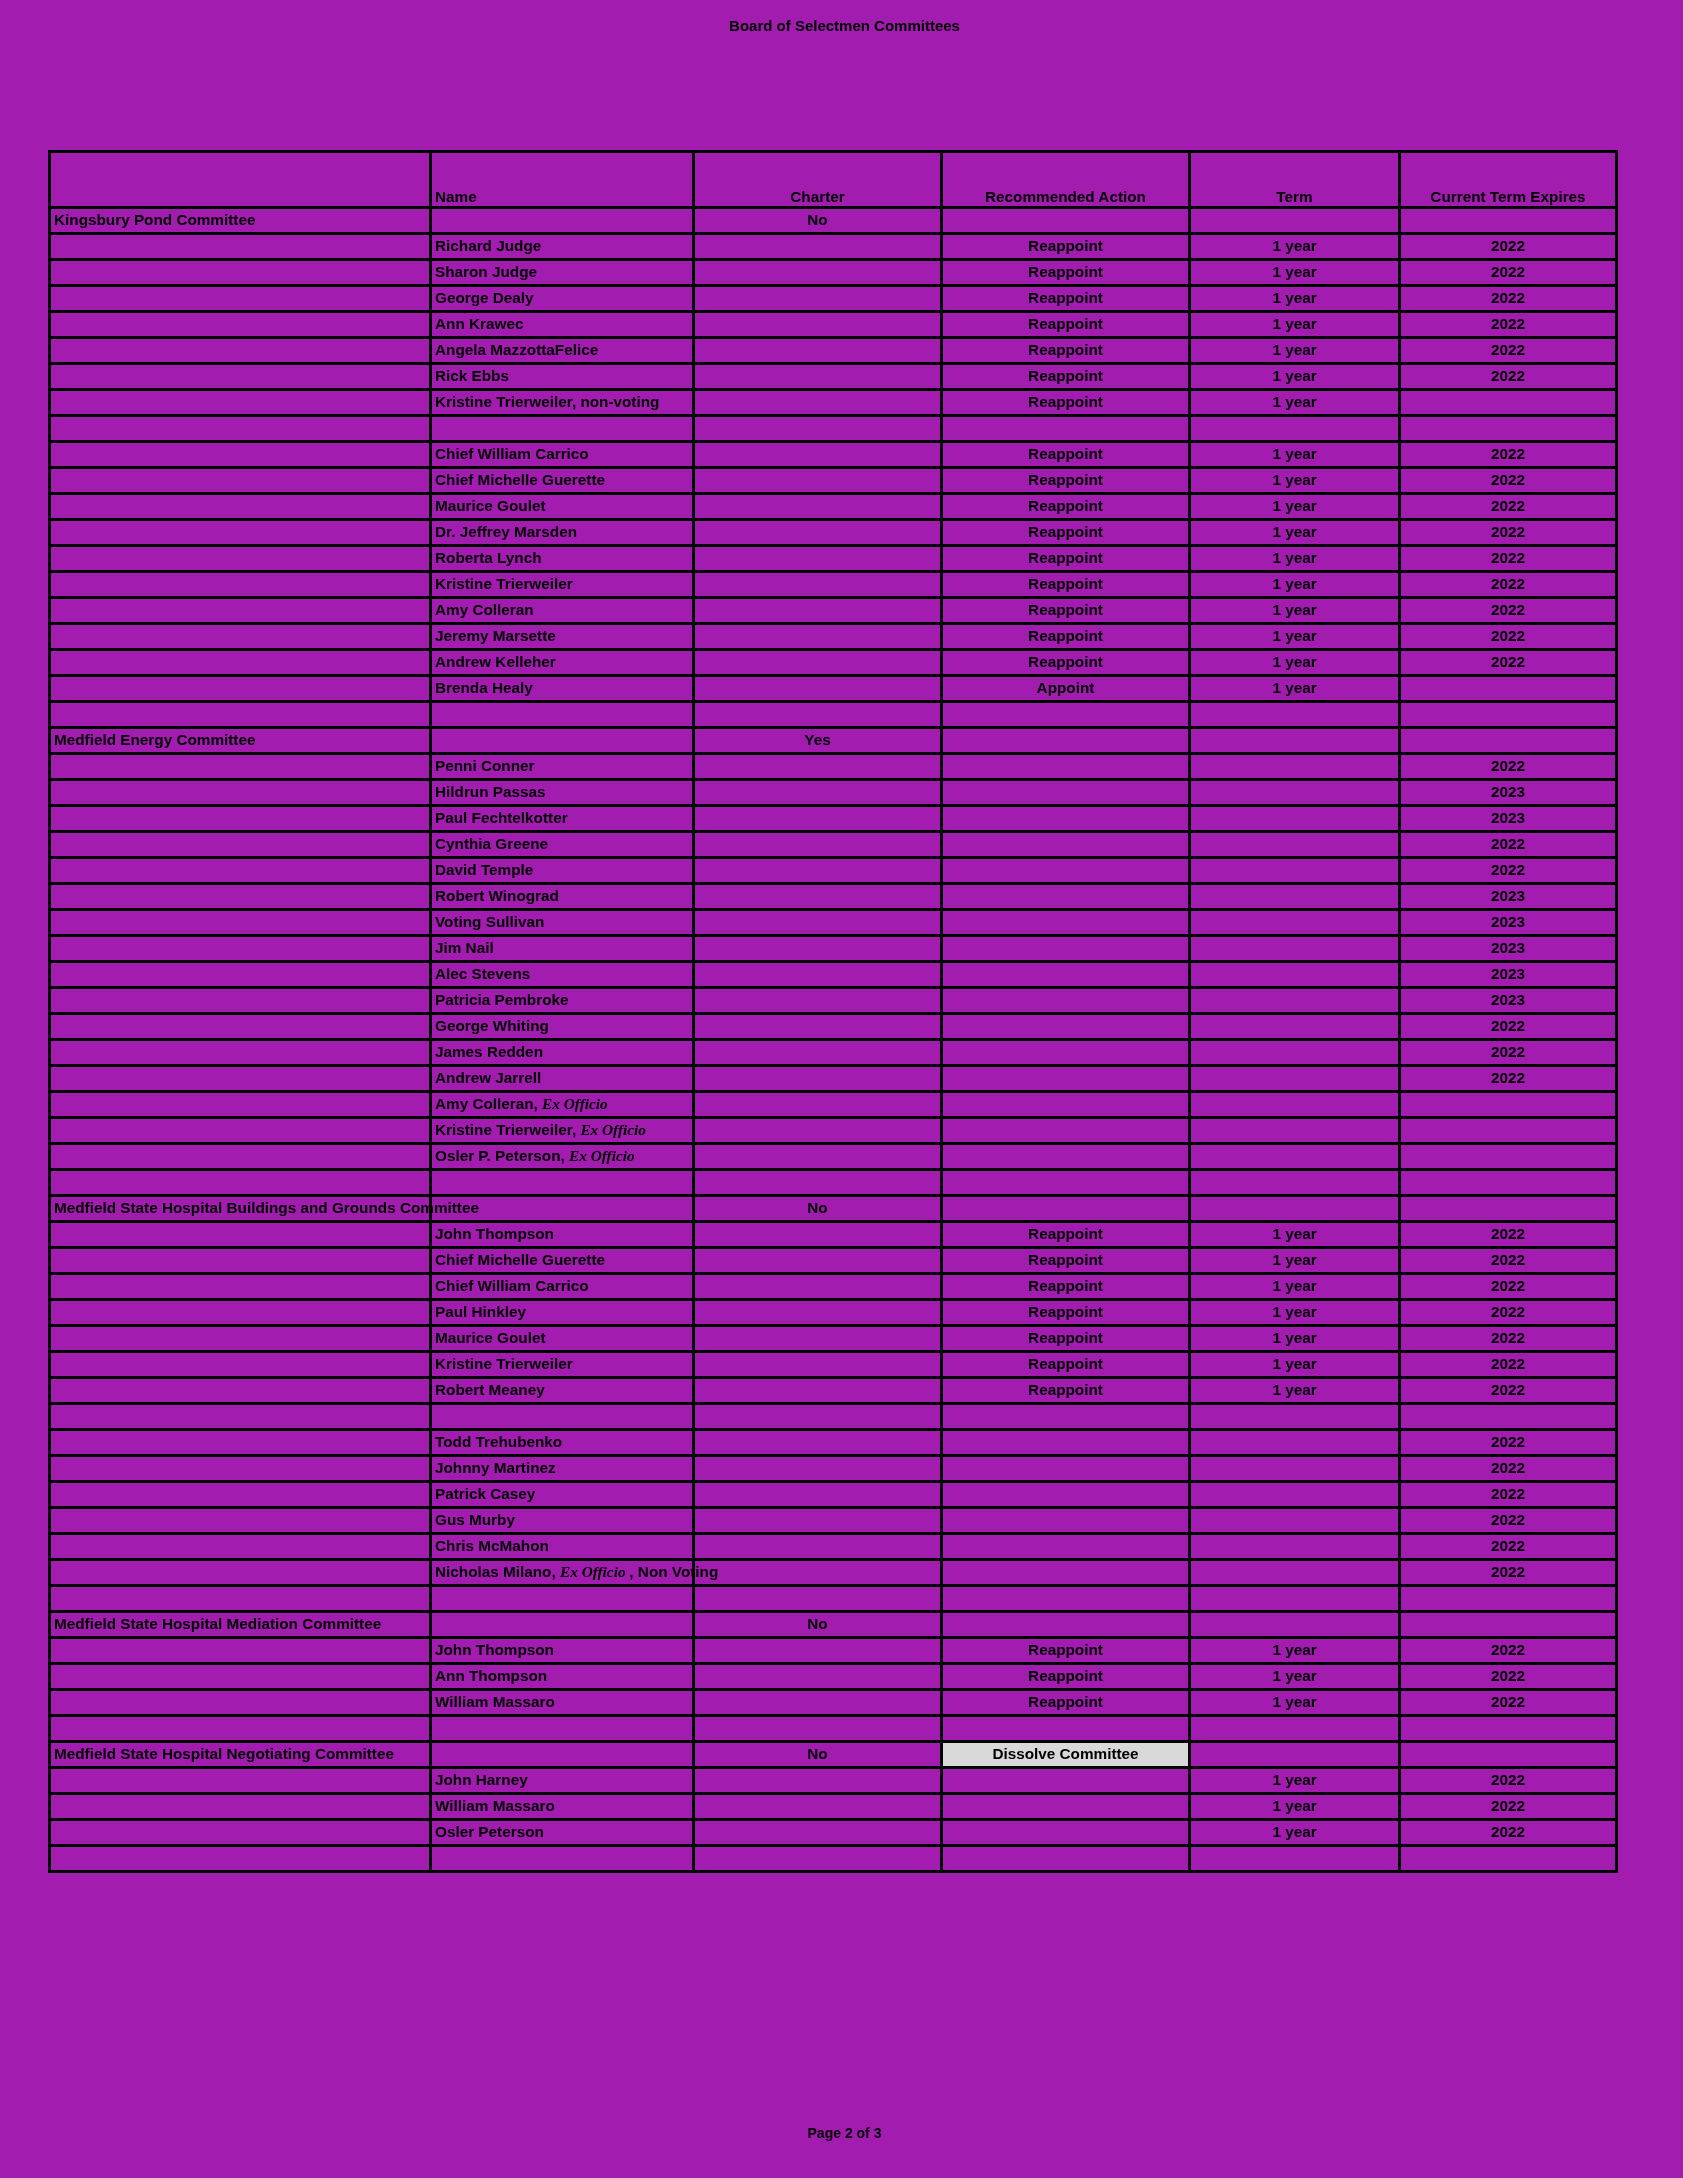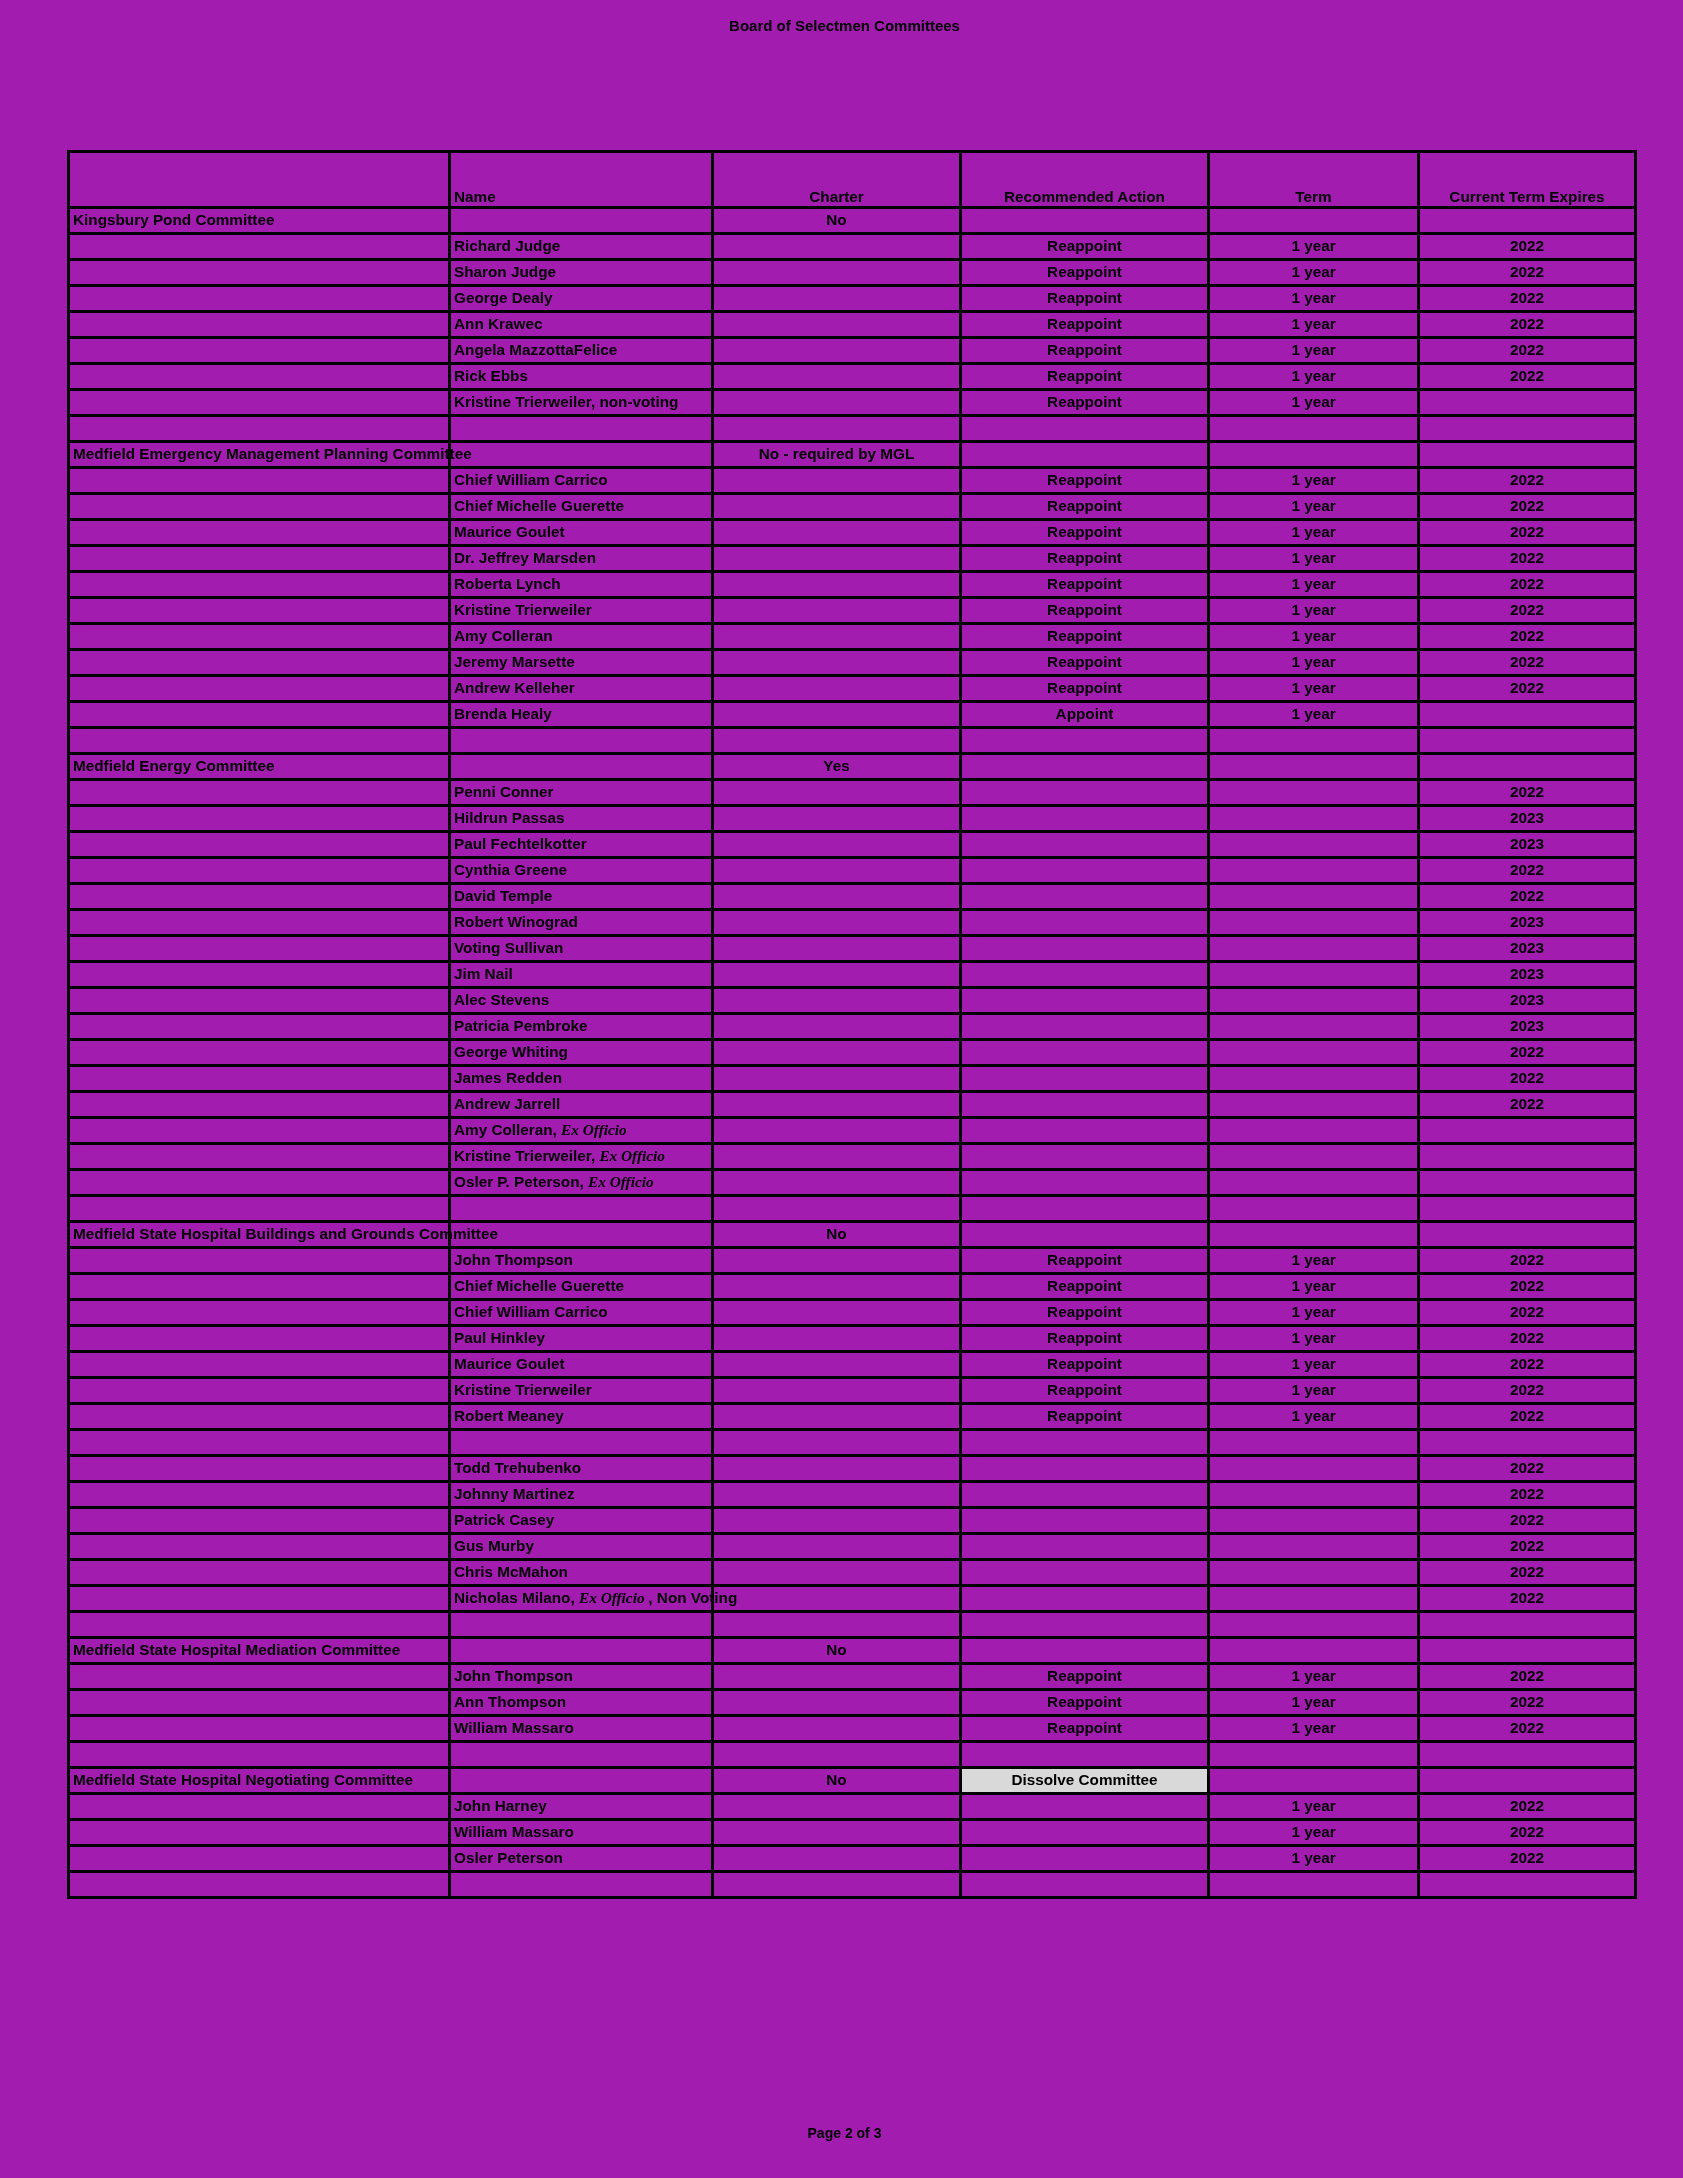--- a/index.html
+++ b/index.html
@@ -15,21 +15,21 @@
   }
   .doc-title {
     position:absolute; top:17px; left:0; width:1689px;
     text-align:center; font-size:15px; letter-spacing:0px;
   }
   .page-footer {
     position:absolute; top:2125px; left:0; width:1689px;
     text-align:center; font-size:14px;
   }
   table.committees {
-    position:absolute; left:67px; top:150px;
+    position:absolute; left:48px; top:150px;
     border-collapse:collapse; table-layout:fixed;
     width:1566px;
     border-radius:28px;
   }
   table.committees th, table.committees td {
     border:3px solid #000;
     padding:0 3px;
     font-size:15.3px;
     font-weight:700;
     white-space:nowrap;
@@ -141,28 +141,20 @@
         </tr>
         <tr>
           <td class="c0"></td>
           <td class="c1"></td>
           <td class="c2"></td>
           <td class="c3"></td>
           <td class="c4"></td>
           <td class="c5"></td>
         </tr>
         <tr>
-          <td class="c0">Medfield Emergency Management Planning Committee</td>
-          <td class="c1"></td>
-          <td class="c2">No - required by MGL</td>
-          <td class="c3"></td>
-          <td class="c4"></td>
-          <td class="c5"></td>
-        </tr>
-        <tr>
           <td class="c0"></td>
           <td class="c1">Chief William Carrico</td>
           <td class="c2"></td>
           <td class="c3">Reappoint</td>
           <td class="c4">1 year</td>
           <td class="c5">2022</td>
         </tr>
         <tr>
           <td class="c0"></td>
           <td class="c1">Chief Michelle Guerette</td>

